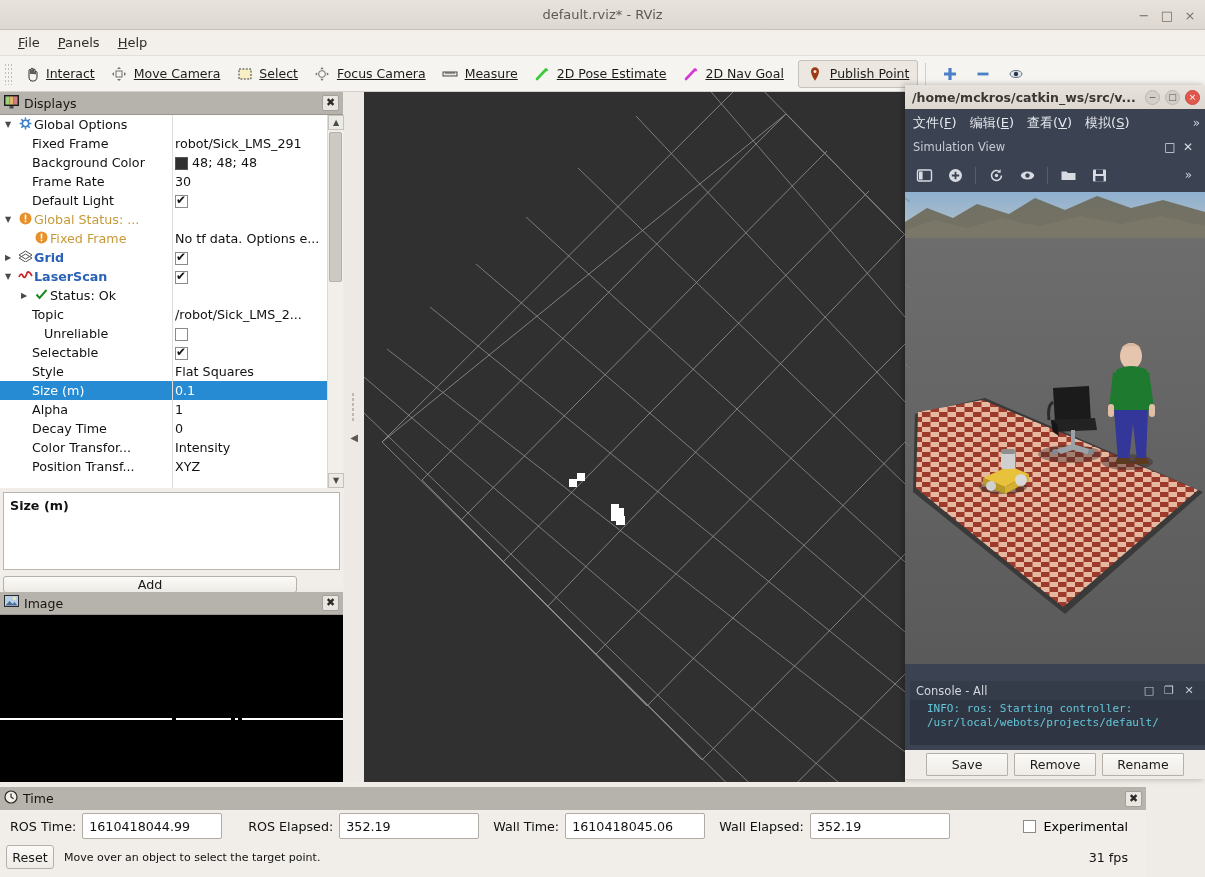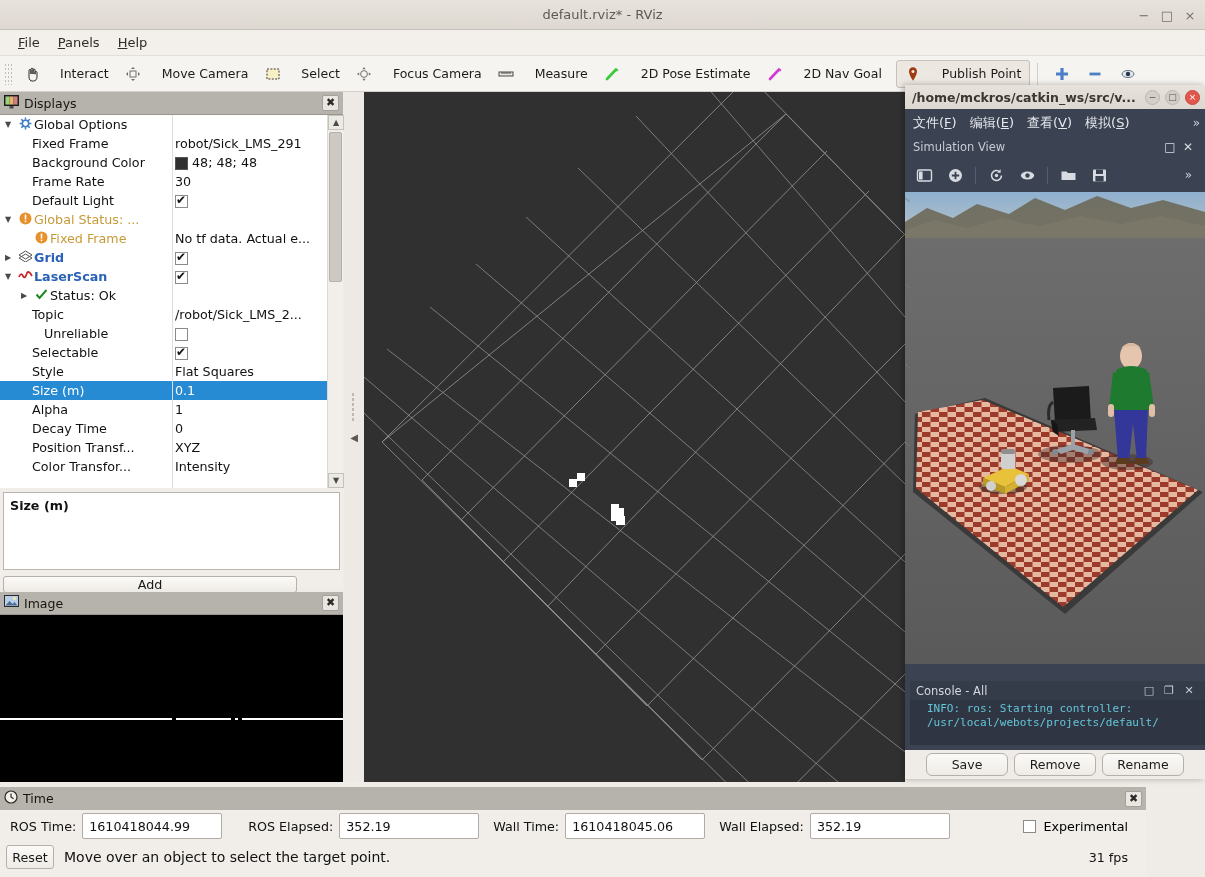--- a/index.html
+++ b/index.html
@@ -33,22 +33,22 @@
   .menubar .mi u { text-decoration: underline; }
 
   .toolbar {
     position: absolute; left: 0; top: 56px; width: 1205px; height: 36px;
     background: #f6f4f0; border-bottom: 1px solid #d5d0c9;
     display: flex; align-items: center; padding-left: 4px;
   }
   .grip { width: 8px; height: 22px; margin-right: 3px;
     background-image: radial-gradient(#c3bdb5 1px, transparent 1px);
     background-size: 3px 4px; }
-  .tbtn { display: flex; align-items: center; gap: 20px; height: 28px;
-    padding: 0 8px; border-radius: 3px; font-size: 12.5px; color: #1d1b19; }
+  .tbtn { display: flex; align-items: center; gap: 6px; height: 28px;
+    padding: 0 8px; border-radius: 3px; font-size: 12.5px; color: #1d1b19; text-decoration: underline; }
   .tbtn.active { background: #ece7e0; border: 1px solid #c7c1b9; }
   .tsep { width: 1px; height: 22px; background: #d3cec7; margin: 0 7px; }
   .ticon { width: 17px; height: 17px; display: inline-flex; align-items: center; justify-content: center; }
 
   
   .dock {
     position: absolute; background: #f1eee9;
   }
   .dockhdr {
     height: 23px; background: #b6b2ac; display: flex; align-items: center;
@@ -140,38 +140,38 @@
   .wview { position: absolute; left: 0; top: 107px; width: 300px; height: 472px; overflow: hidden; }
   .wconsole { position: absolute; left: 5px; top: 596px; width: 295px; height: 64px; background: #2f3542; }
   .wchdr { height: 19px; background: #343b49; display: flex; align-items: center; padding: 0 6px;
     color: #d4d7de; font-size: 11.5px; }
   .wchdr .ct { flex: 1; }
   .wchdr .ci { width: 20px; text-align: center; font-size: 11px; color: #c8cbd3; }
   .wcbody { padding: 2px 17px; font-family: "DejaVu Sans Mono", "Liberation Mono", monospace;
     font-size: 11px; line-height: 14px; color: #63c6d8; }
   .wbottom { position: absolute; left: 0; top: 665px; width: 300px; height: 29px;
     background: #efece7; display: flex; align-items: center; justify-content: center; gap: 6px; }
-  .wbtn2 { width: 82px; height: 23px; border: 1px solid #b5b0a9; border-radius: 6px;
+  .wbtn2 { width: 82px; height: 23px; border: 1px solid #b5b0a9; border-radius: 1px;
     background: linear-gradient(#fbfaf8,#eeebe6); font-size: 12.5px; color: #1c1a18;
     display: flex; align-items: center; justify-content: center; }
 
   
   #time-dock { position: absolute; left: 0; top: 787px; width: 1146px; height: 90px; background: #f1eee9; }
   .timehdr { height: 23px; background: #b6b2ac; display: flex; align-items: center; padding: 0 4px; gap: 5px; }
   .timehdr .tt { font-size: 12.5px; color: #17150f; flex: 1; }
   .timerow { display: flex; align-items: center; height: 32px; padding-left: 10px; gap: 6px; }
   .tlab { font-size: 12.7px; color: #111; }
   .tinput { height: 26px; background: #fff; border: 1px solid #b0aba4; border-radius: 2px;
     padding: 0 6px; font-size: 12.7px; color: #111; display: flex; align-items: center; }
   .exp { margin-left: auto; margin-right: 18px; display: flex; align-items: center; gap: 7px; font-size: 12.7px; }
   .botrow { display: flex; align-items: center; height: 30px; padding-left: 6px; gap: 10px; }
   .rbtn { width: 48px; height: 24px; border: 1px solid #b5b0a9; border-radius: 3px;
     background: linear-gradient(#fbfaf8,#eeebe6); font-size: 12.7px; color: #1c1a18;
     display: flex; align-items: center; justify-content: center; }
-  .statmsg { font-size: 14px; color: #111; }
+  .statmsg { font-size: 11px; color: #111; }
   .fps { margin-left: auto; margin-right: 18px; font-size: 12.7px; color: #111; }
 </style>
 </head>
 <body>
 
 <div id="app">
 
   <div class="titlebar">
     <span class="ttl">default.rviz* - RViz</span>
     <div class="winbtns">
@@ -367,21 +367,21 @@
         <div class="trow">
           <div class="tname" style="padding-left: 16px;">
             <span class="arrow"></span>
             <span class="ticon2"><svg width="13" height="13" viewBox="0 0 13 13">
                 <circle cx="6.5" cy="6.5" r="6" fill="#e8912a"></circle>
                 <rect x="5.7" y="2.6" width="1.6" height="5" fill="#fff"></rect>
                 <rect x="5.7" y="8.6" width="1.6" height="1.6" fill="#fff"></rect>
               </svg></span>
             <span class="tlabel orange">Fixed Frame</span>
           </div>
-          <div class="tval"><span>No tf data.  Actual e...</span></div>
+          <div class="tval"><span>No tf data.  Options e...</span></div>
         </div>
         <div class="trow">
           <div class="tname" style="padding-left: 0px;">
             <span class="arrow">▶</span>
             <span class="ticon2"><svg width="15" height="12" viewBox="0 0 15 12">
                 <g stroke="#555" stroke-width="1" fill="none">
                   <path d="M1 5 L7.5 1 L14 5 L7.5 9z"></path>
                   <path d="M1 8 L7.5 4 L14 8 L7.5 12z"></path>
                 </g>
               </svg></span>
@@ -462,31 +462,31 @@
             <span class="arrow"></span>
             <span class="ticon2" style="width: 0px;"></span>
             <span class="tlabel">Decay Time</span>
           </div>
           <div class="tval"><span>0</span></div>
         </div>
         <div class="trow">
           <div class="tname" style="padding-left: 16px;">
             <span class="arrow"></span>
             <span class="ticon2" style="width: 0px;"></span>
+            <span class="tlabel">Color Transfor...</span>
+          </div>
+          <div class="tval"><span>Intensity</span></div>
+        </div>
+        <div class="trow">
+          <div class="tname" style="padding-left: 16px;">
+            <span class="arrow"></span>
+            <span class="ticon2" style="width: 0px;"></span>
             <span class="tlabel">Position Transf...</span>
           </div>
           <div class="tval"><span>XYZ</span></div>
-        </div>
-        <div class="trow">
-          <div class="tname" style="padding-left: 16px;">
-            <span class="arrow"></span>
-            <span class="ticon2" style="width: 0px;"></span>
-            <span class="tlabel">Color Transfor...</span>
-          </div>
-          <div class="tval"><span>Intensity</span></div>
         </div>
       </div>
     <div class="vsep"></div>
 
     <div class="scrollbar">
       <div class="sbtn">▲</div>
       <div class="sthumb"></div>
       <div class="sbtn" style="position:absolute;top:358px;">▼</div>
     </div>
 

